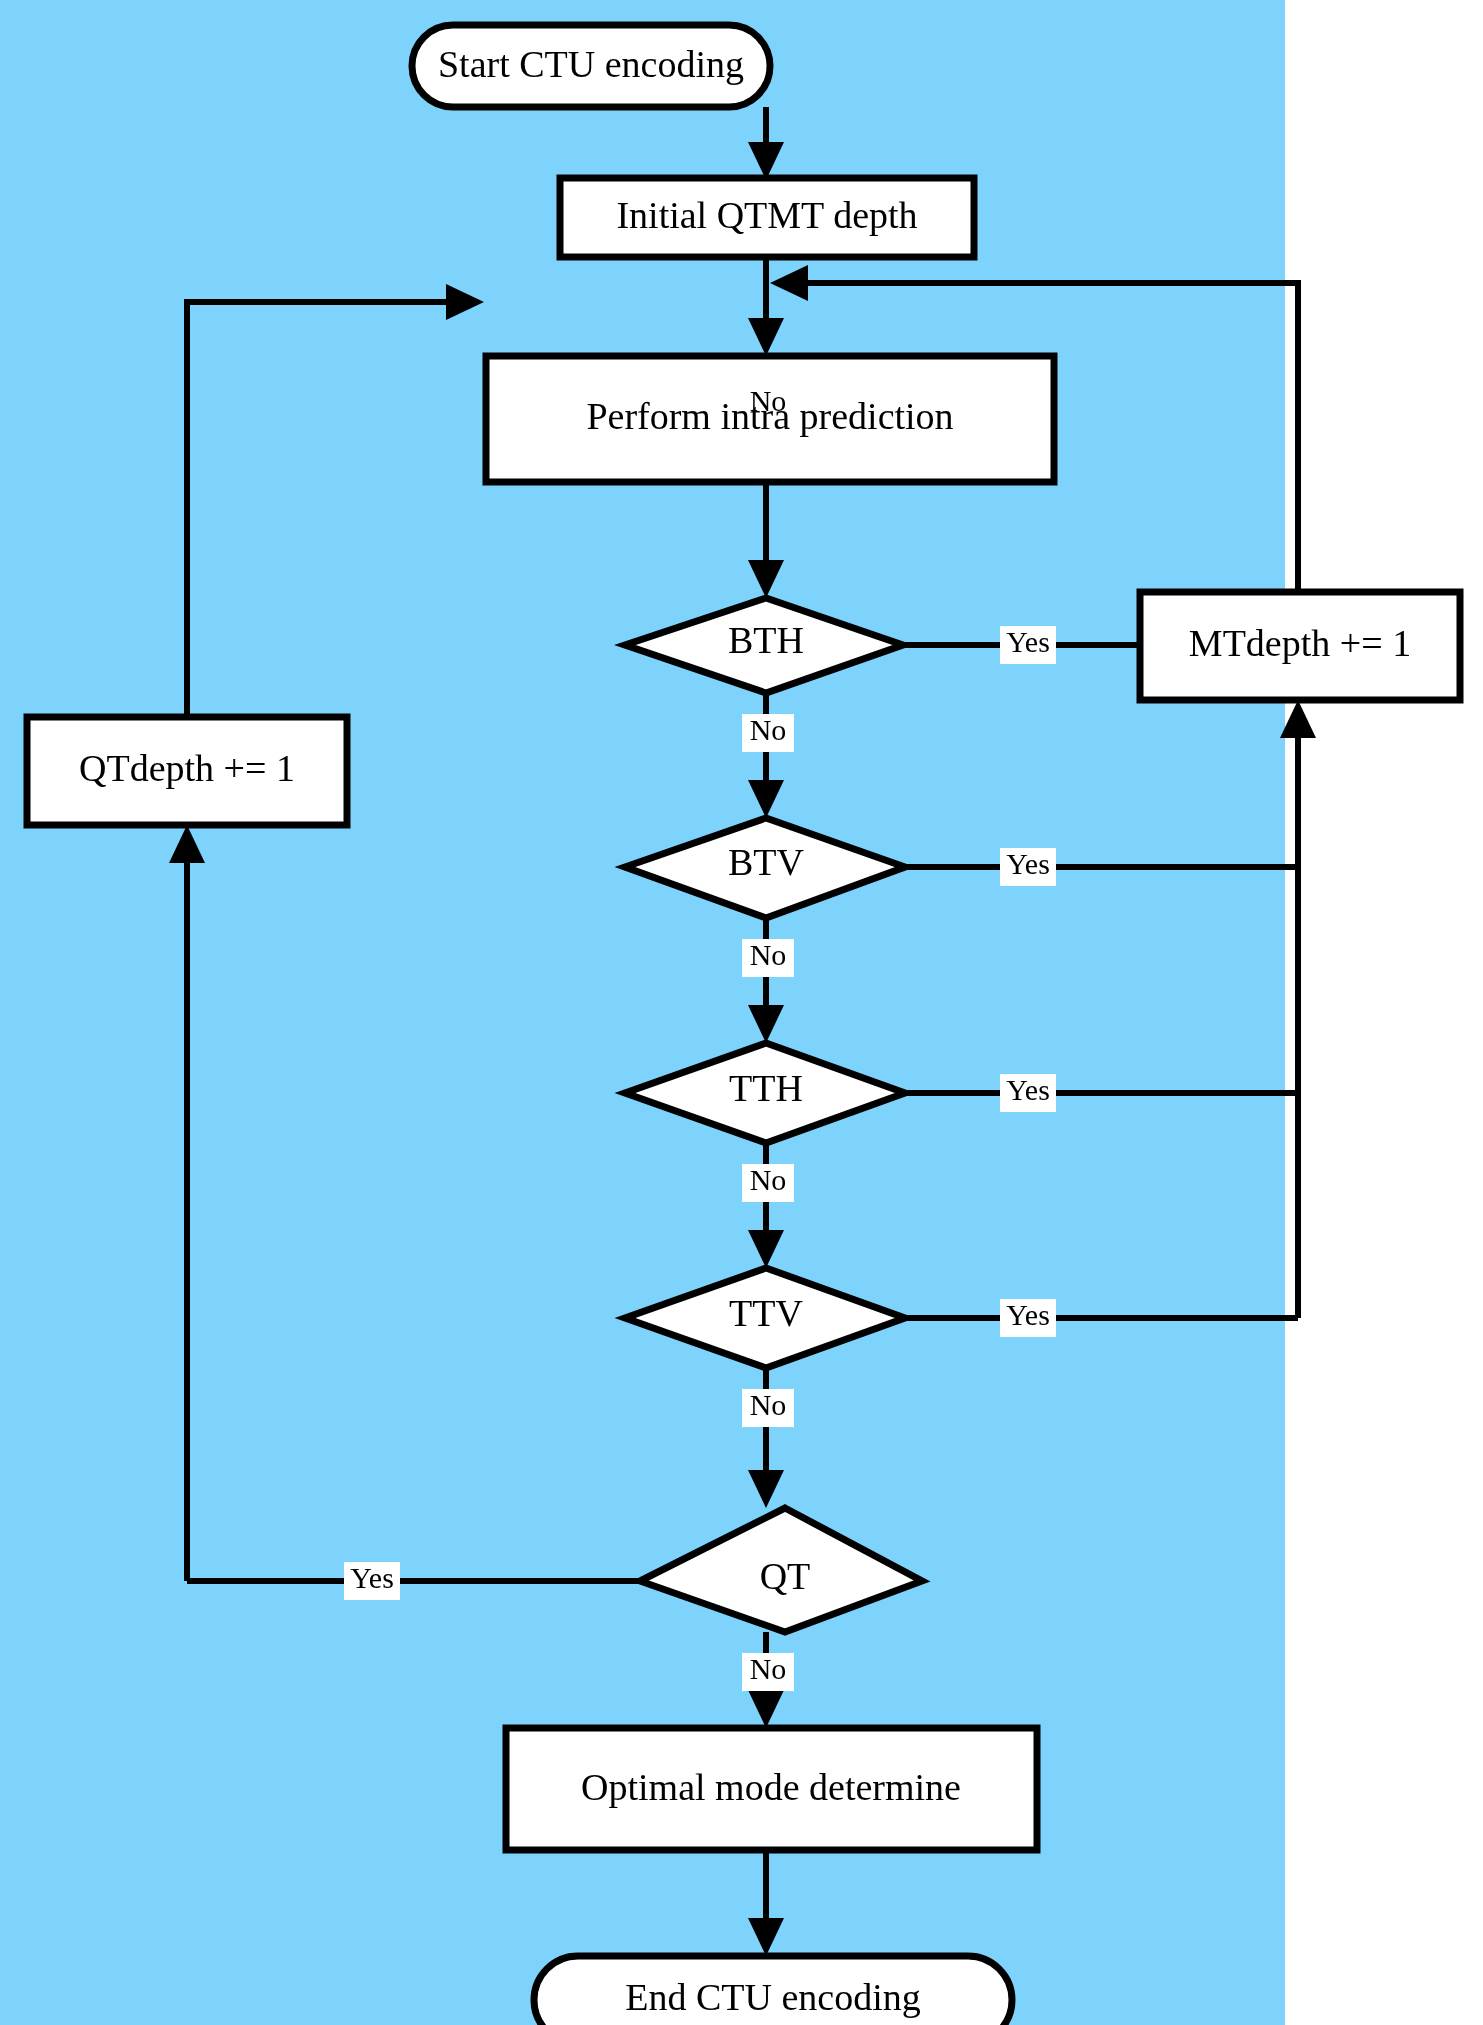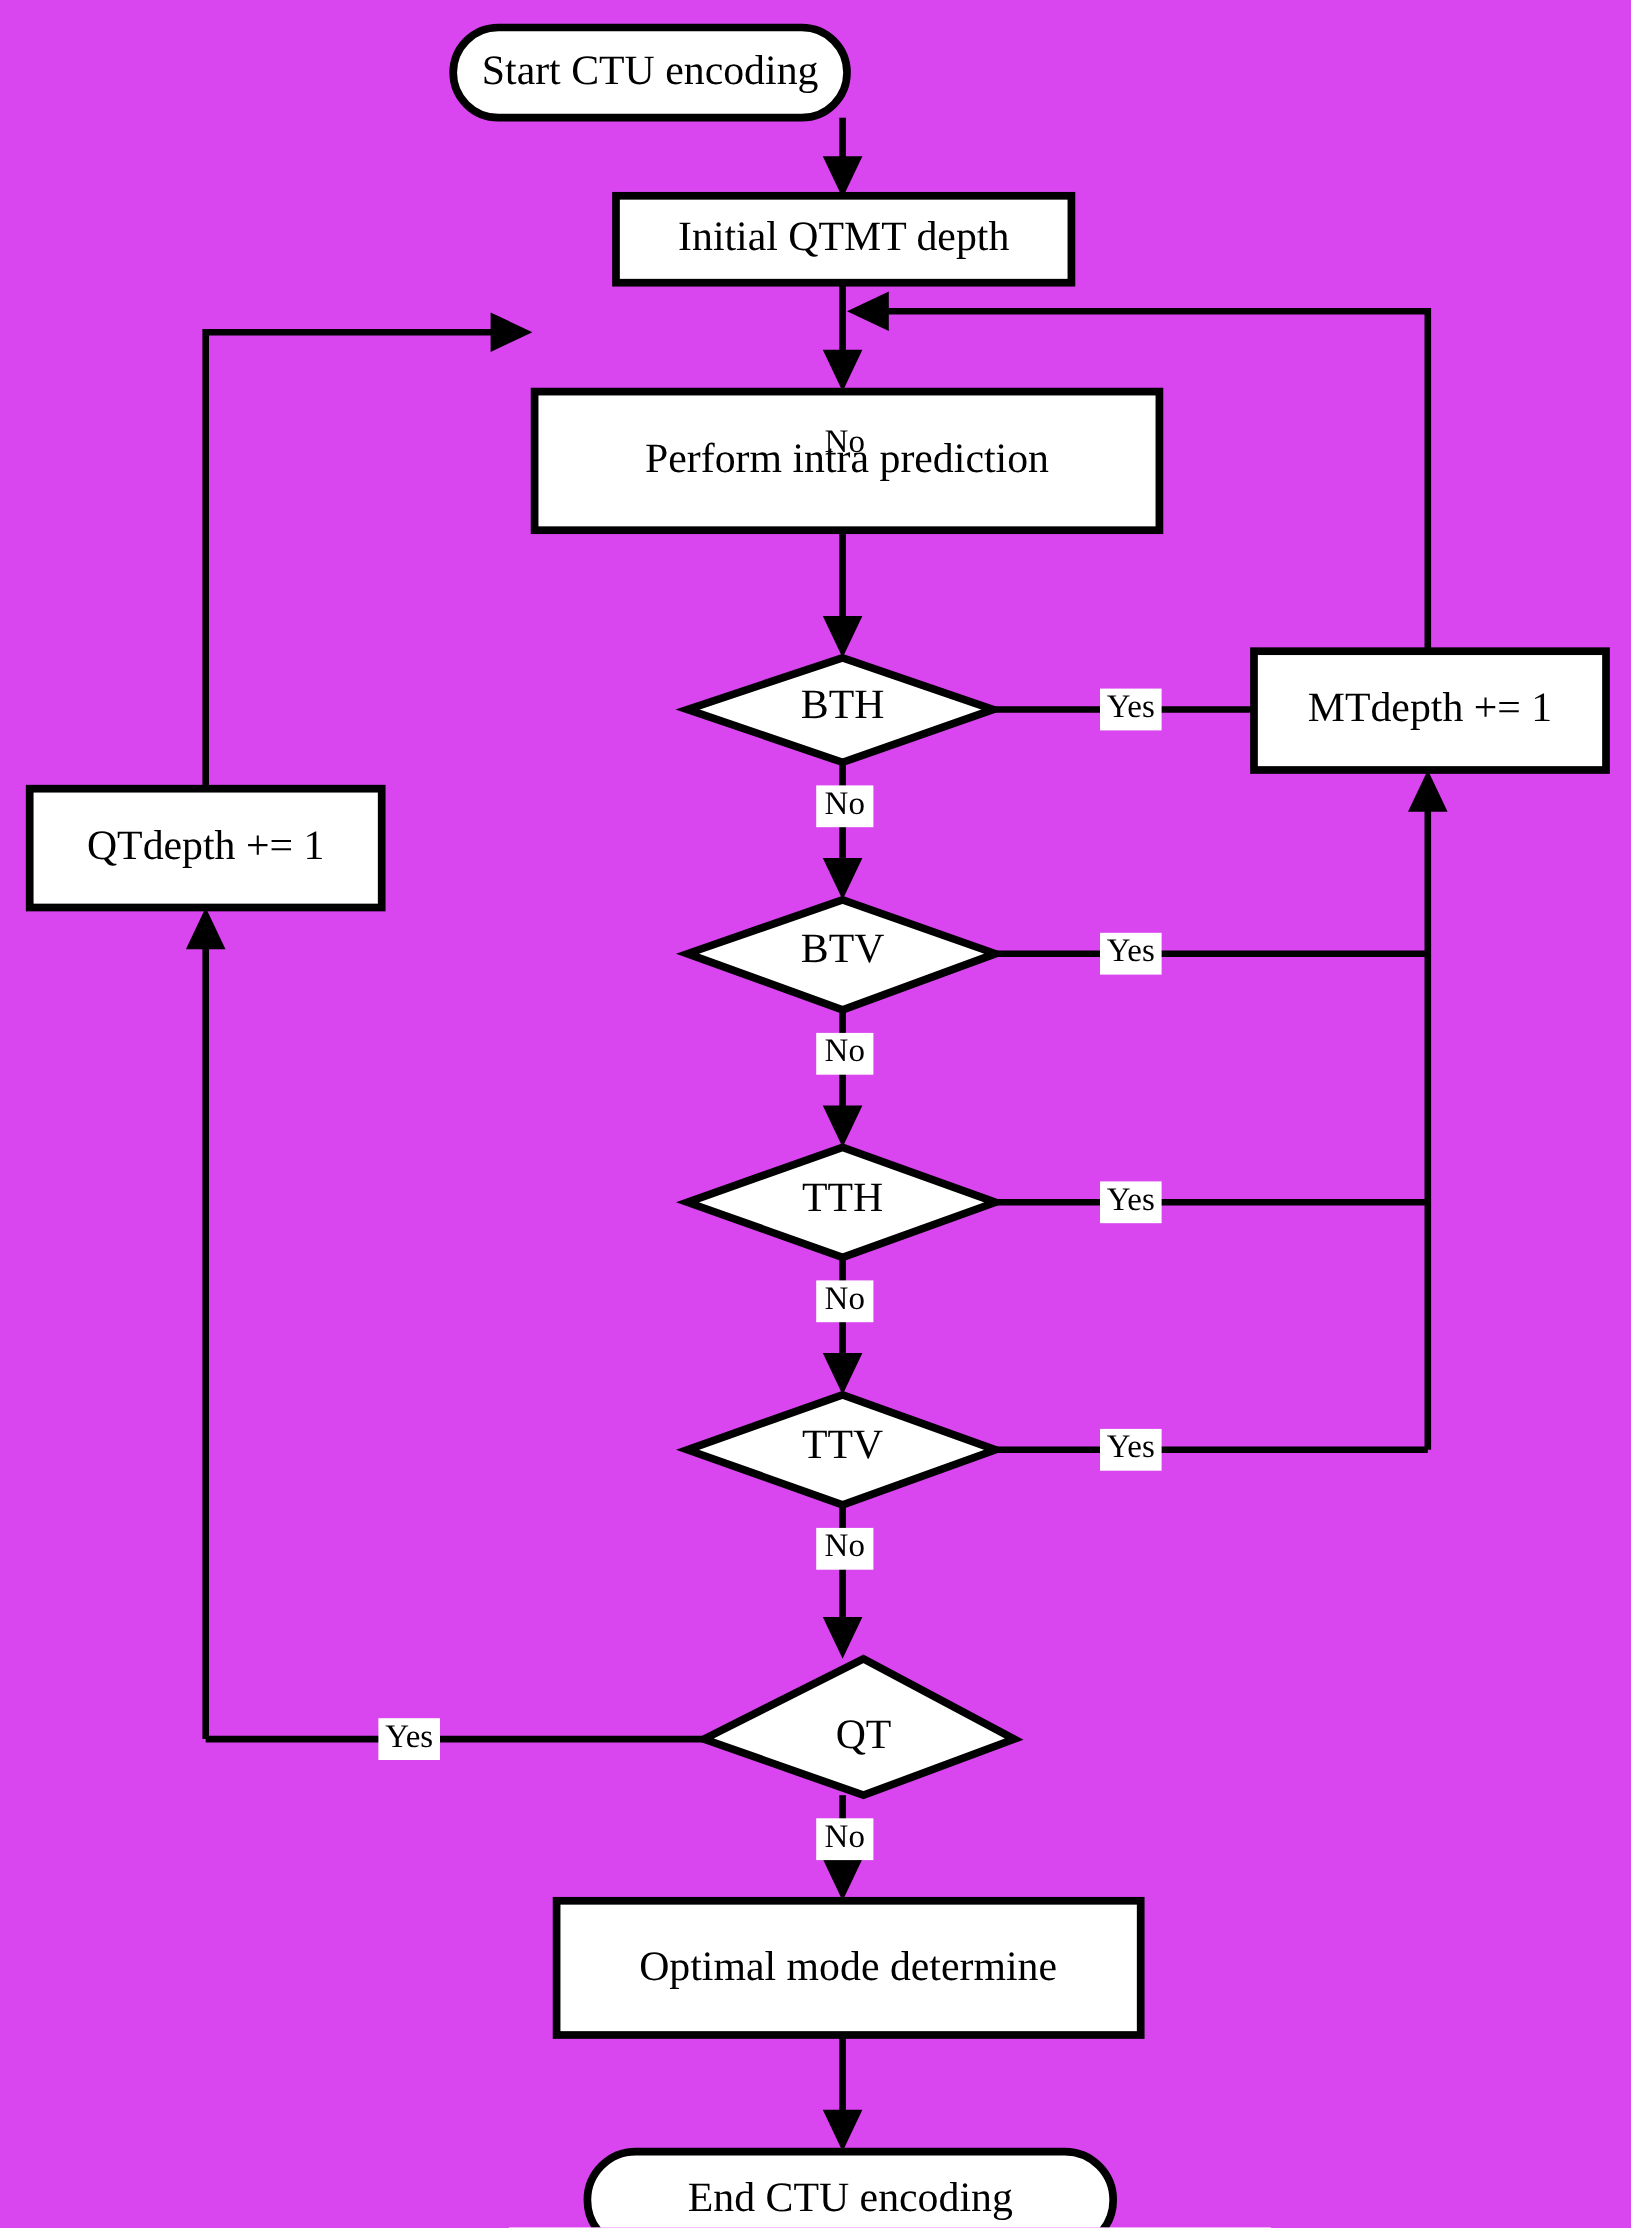--- a/index.html
+++ b/index.html
@@ -8,23 +8,23 @@
     background: #ffffff;
   }
   body {
     width: 1483px;
     height: 2025px;
     overflow: hidden;
     font-family: "Liberation Serif", "DejaVu Serif", serif;
   }
   #flow-root {
     position: relative;
-    width: 1483px;
+    width: 1285px;
     height: 2025px;
-    background: #d946ef;
+    background: #7dd3fc;
   }
   svg.flow-svg {
     position: absolute;
     top: 0;
     left: 0;
     width: 1483px;
     height: 2025px;
     display: block;
   }
   .node-shape {

